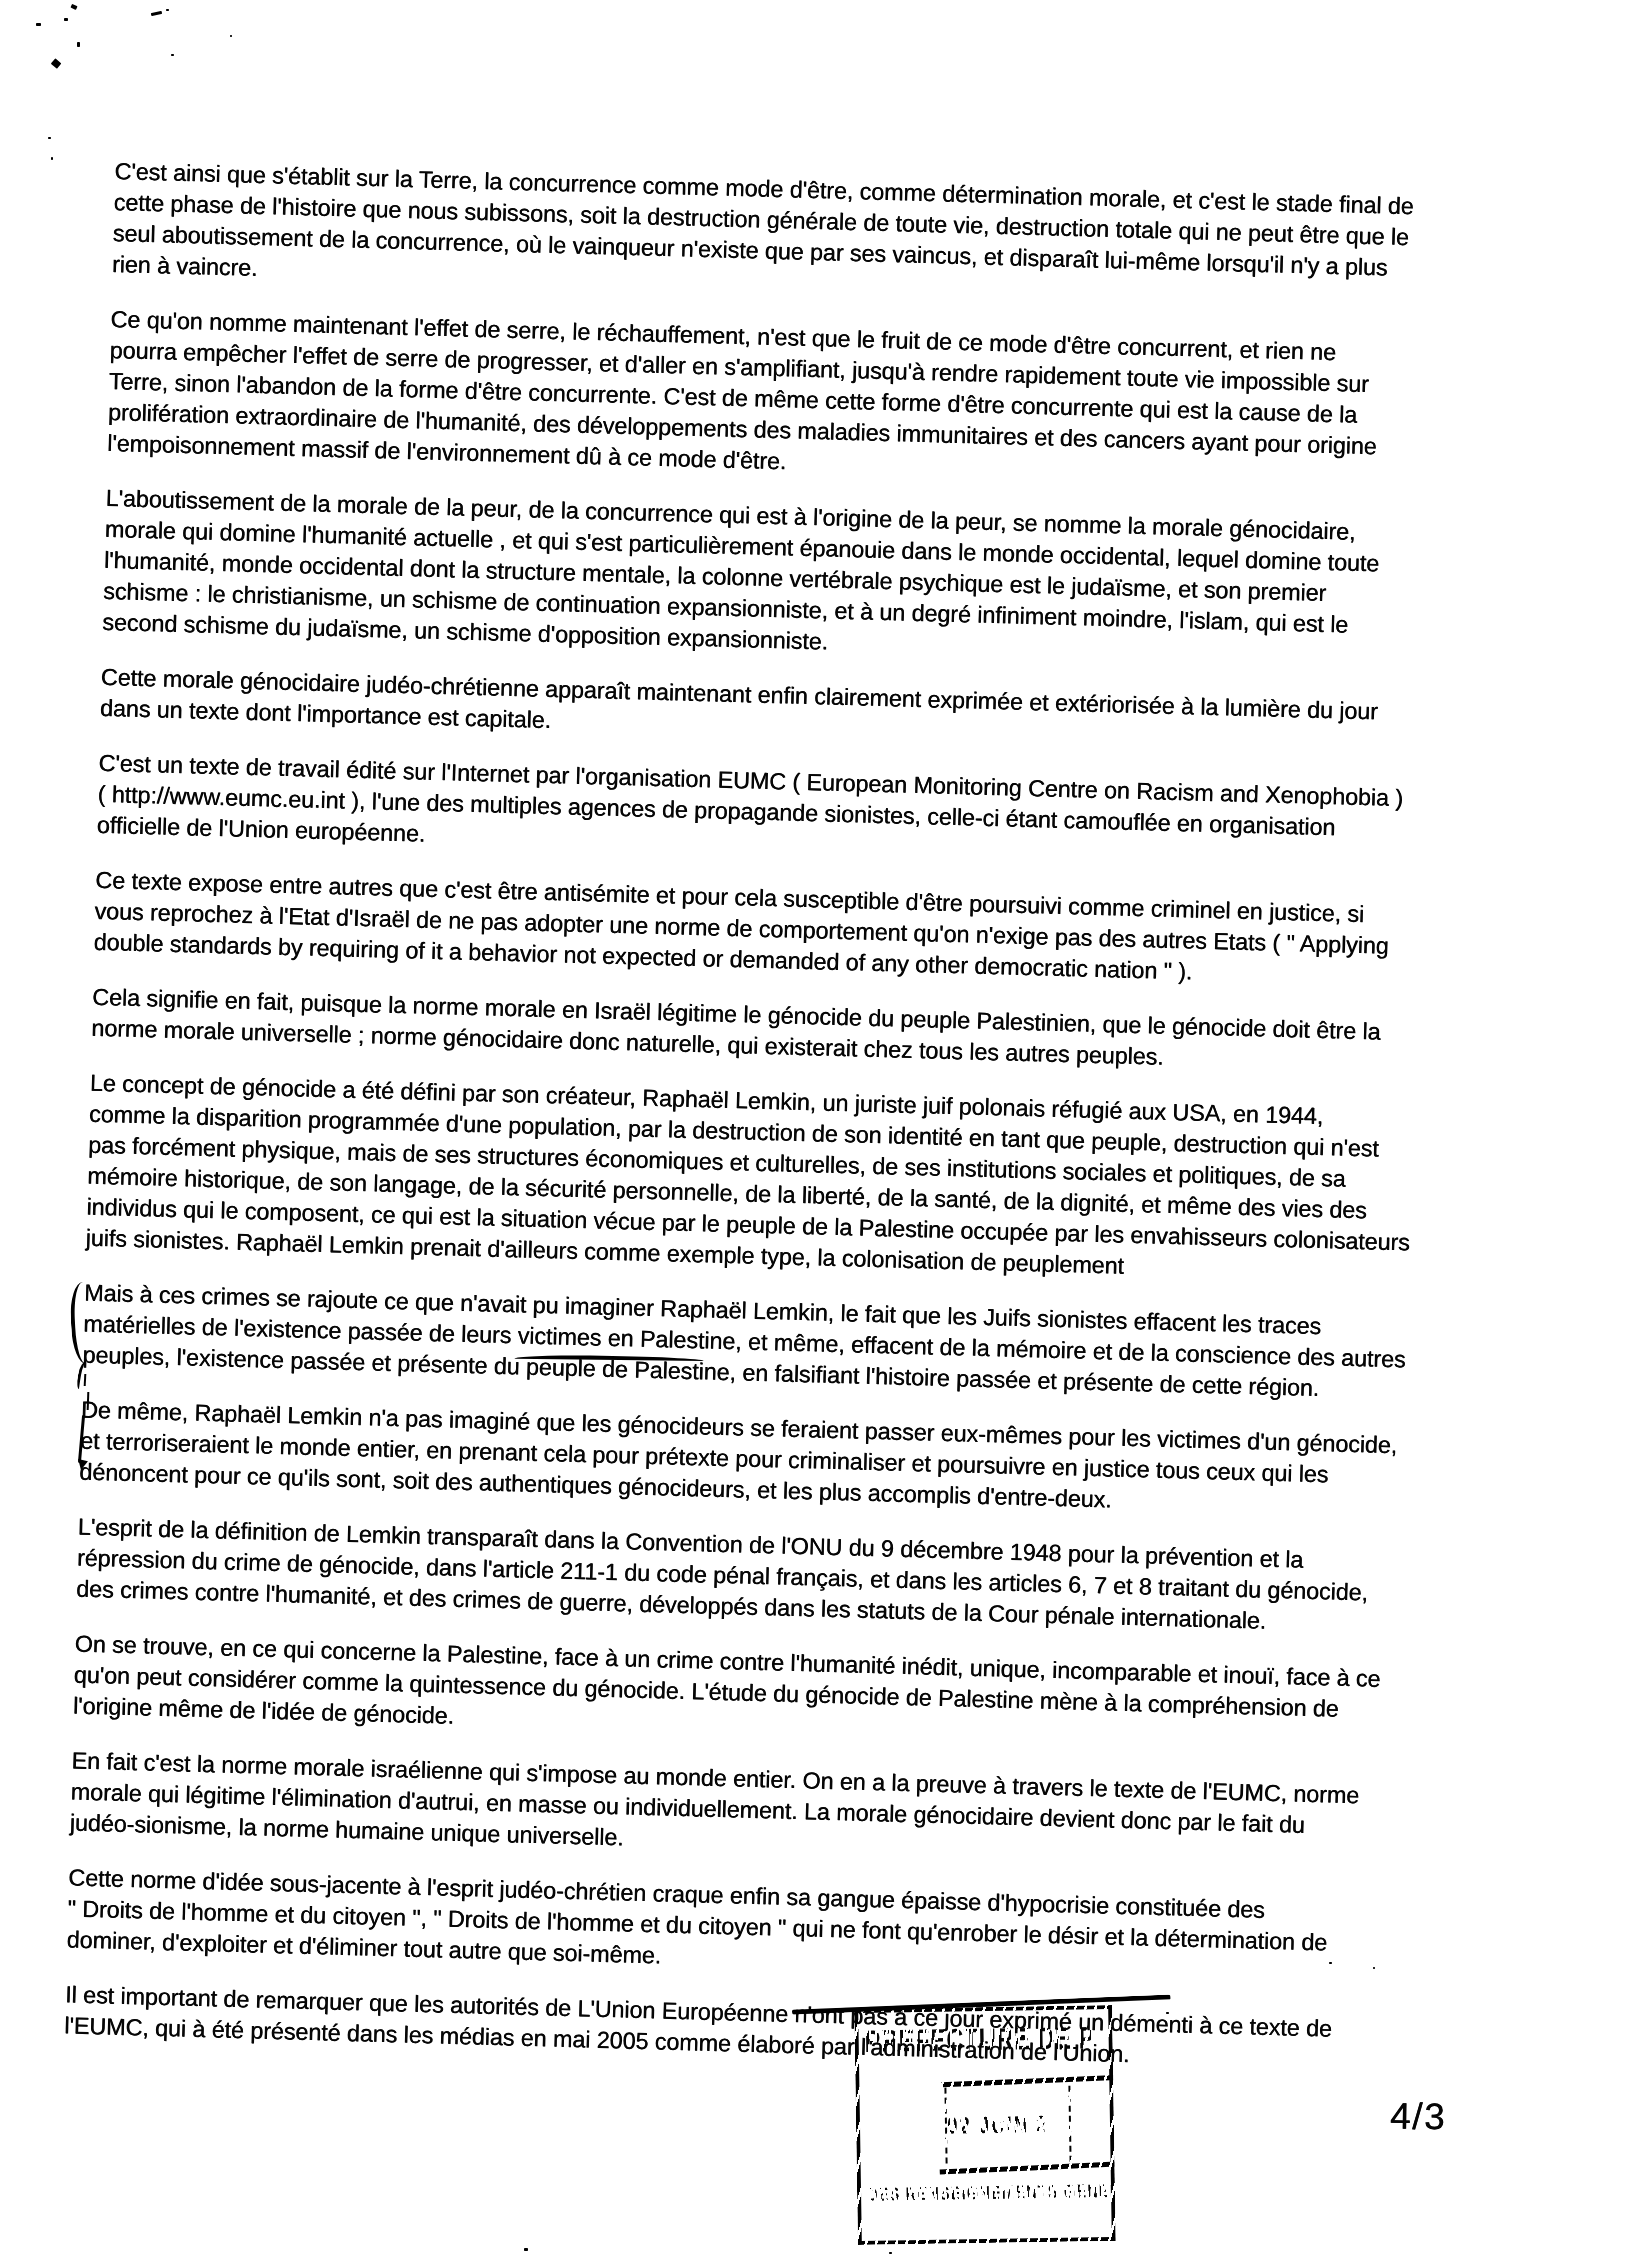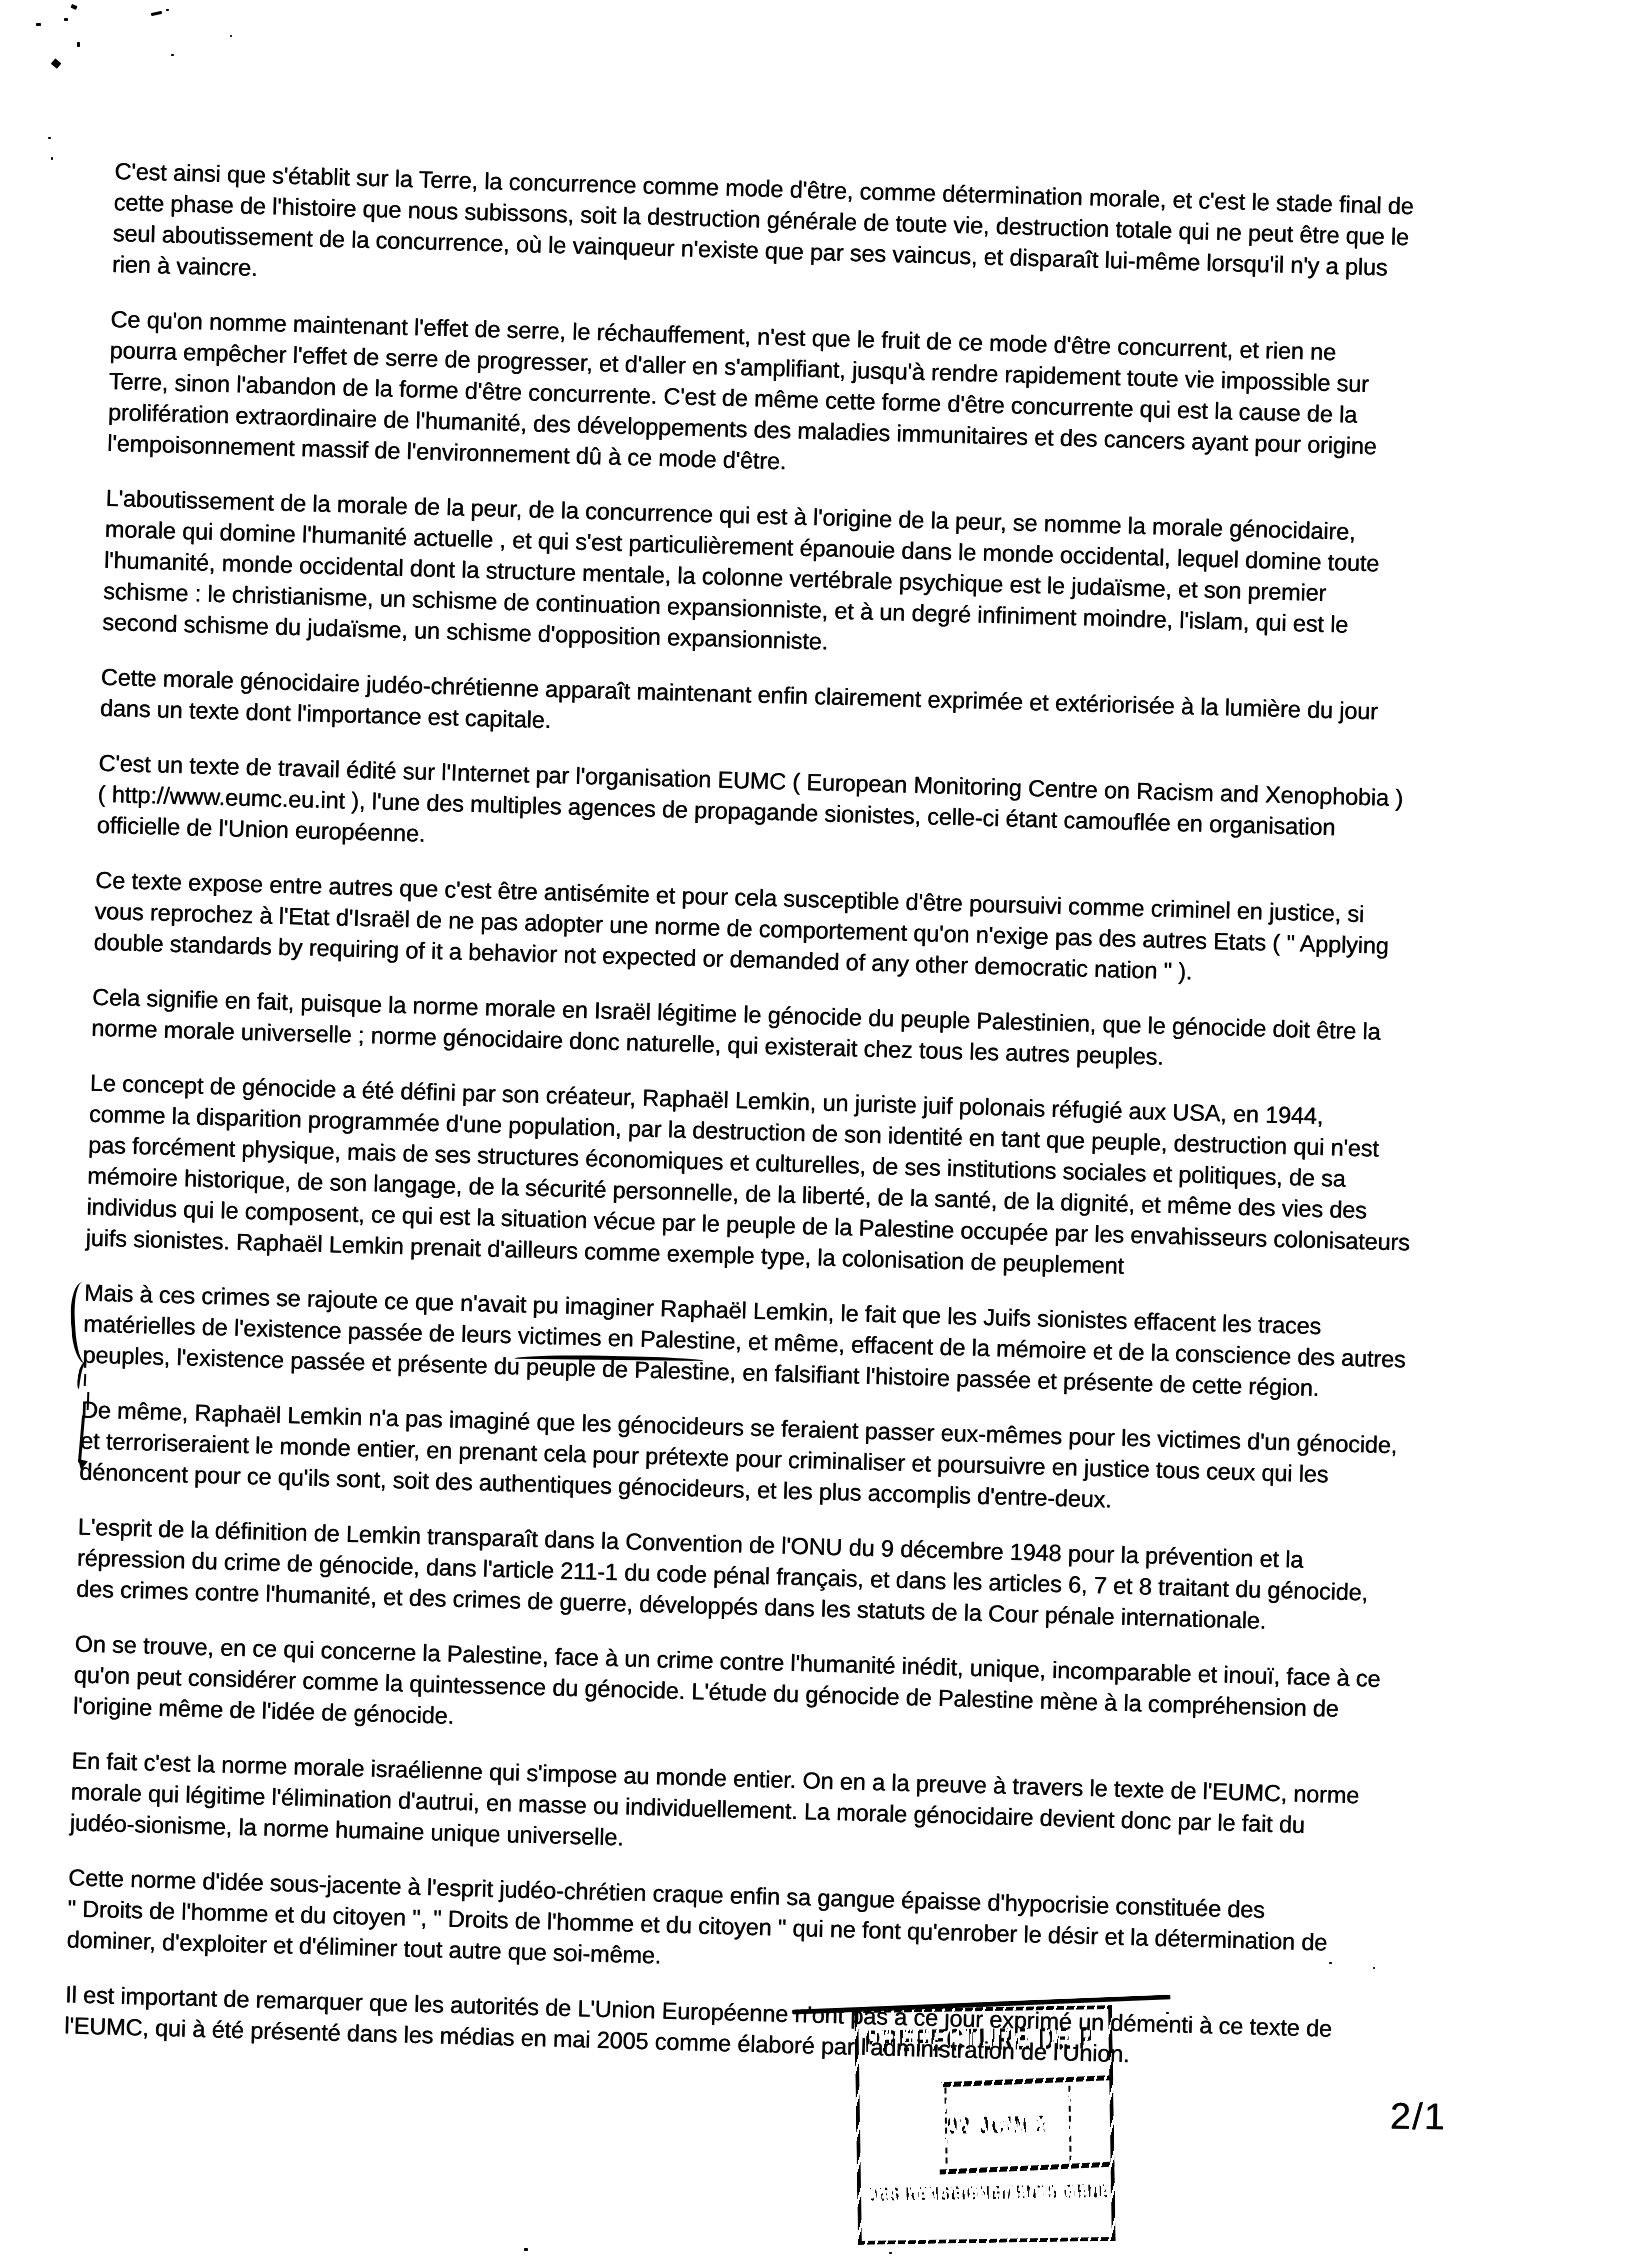--- a/index.html
+++ b/index.html
@@ -196,21 +196,21 @@
   <div class="stamp">
     <div class="stamp-header">PREFECTURE DE POLICE</div>
     <div class="stamp-rule-top"></div>
     <div class="stamp-datebox">
       <span class="stamp-date">02 JUIN 2005</span>
     </div>
     <div class="stamp-rule-bottom"></div>
     <div class="stamp-footer">DES RENSEIGNEMENTS GENERAUX</div>
   </div>
 
-  <div class="page-num">2/1</div>
+  <div class="page-num">4/3</div>
 
   <div class="speck" style="left:71px;top:4.8px;width:6.4px;height:4px;transform:rotate(25deg);"></div>
   <div class="speck" style="left:64px;top:17.7px;width:4px;height:3.2px;"></div>
   <div class="speck" style="left:36px;top:23.4px;width:4.8px;height:2.4px;"></div>
   <div class="speck" style="left:151px;top:12px;width:10.5px;height:3.2px;transform:rotate(-12deg);"></div>
   <div class="speck" style="left:166px;top:8.9px;width:3.2px;height:2.4px;"></div>
   <div class="speck" style="left:77px;top:42px;width:3.2px;height:4.8px;"></div>
   <div class="speck" style="left:52px;top:60px;width:8px;height:7.3px;transform:rotate(40deg);"></div>
   <div class="speck" style="left:230px;top:35px;width:2.4px;height:2.4px;"></div>
   <div class="speck" style="left:171px;top:54px;width:3.2px;height:2.4px;"></div>

